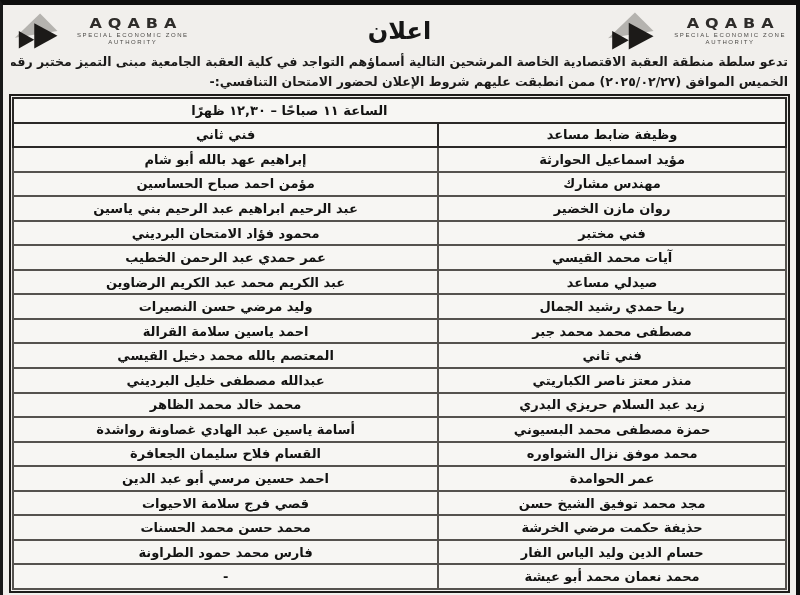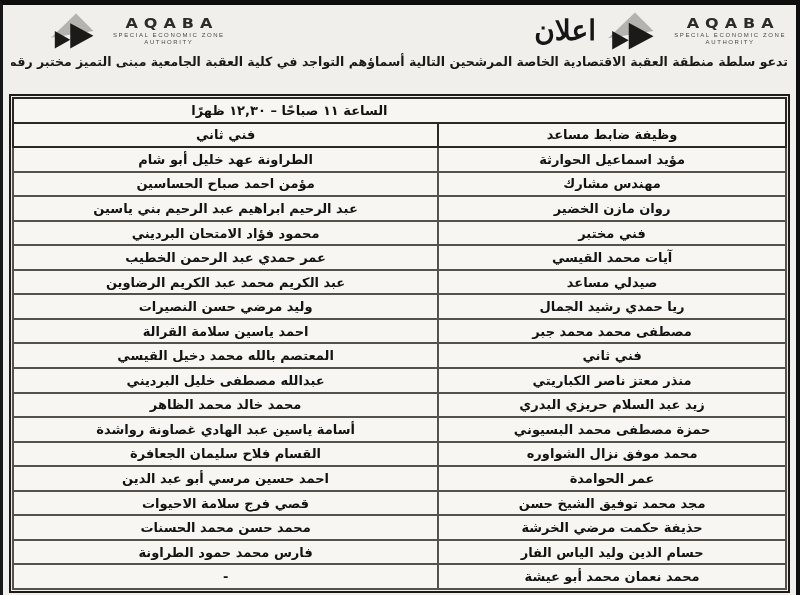--- a/index.html
+++ b/index.html
@@ -8,27 +8,27 @@
   }
   *{margin:0;padding:0;box-sizing:border-box;}
   html,body{background:#d8d6d3;}
   body{font-family:"DejaVu Sans",sans-serif;}
   .page{
     position:relative;width:800px;height:595px;overflow:hidden;background:var(--paper);
     border-top:5px solid #0e0e0e;border-left:3px solid #181818;border-right:4px solid #0e0e0e;
     color:var(--ink);
   }
   
-  .header{position:absolute;top:0;left:0;right:0;height:47px;display:flex;align-items:center;padding:4px 10px 0;margin-left:36px;}
+  .header{position:absolute;top:0;left:0;right:0;height:47px;display:flex;align-items:center;padding:4px 10px 0;}
   .logo{display:flex;align-items:center;gap:6px;width:190px;flex:0 0 auto;}
   .logo svg{flex:0 0 auto;}
   .logo-text{display:flex;flex-direction:column;align-items:center;}
   .logo-name{font-size:16px;font-weight:bold;letter-spacing:6px;color:#2e2c2a;transform:scaleY(.88);line-height:16px;padding-left:6px;}
   .logo-sub{font-size:6px;letter-spacing:1.6px;color:#4c4a47;line-height:7px;white-space:nowrap;font-family:"Liberation Sans",sans-serif;}
-  .title{flex:1;text-align:right;font-size:28px;font-weight:bold;line-height:34px;direction:rtl;font-family:Liberation Serif, serif;}
+  .title{flex:1;text-align:center;font-size:24px;font-weight:bold;line-height:34px;direction:rtl;}
   
   .intro{position:absolute;top:47px;right:8px;left:8px;direction:rtl;font-weight:bold;font-size:12.5px;line-height:20px;color:#1a1918;}
   .intro-line{white-space:nowrap;text-align:right;overflow:hidden;}
   
   .table-wrap{position:absolute;top:89px;left:6px;right:6px;bottom:2px;border:2px solid #1d1b19;padding:1px;background:var(--paper);}
   table{width:100%;height:100%;border-collapse:collapse;direction:rtl;table-layout:fixed;}
   td{
     border:2px solid var(--border-mid);background:var(--cell-bg);
     font-size:13px;font-weight:bold;text-align:center;vertical-align:middle;
     padding:0 4px;color:#131312;overflow:hidden;white-space:nowrap;
@@ -69,39 +69,40 @@
         <div class="logo-name">AQABA</div>
         <div class="logo-sub">SPECIAL ECONOMIC ZONE</div>
         <div class="logo-sub">AUTHORITY</div>
       </div>
     </div>
 
   </div>
 
   <div class="intro">
     <div class="intro-line">تدعو سلطة منطقة العقبة الاقتصادية الخاصة المرشحين التالية أسماؤهم التواجد في كلية العقبة الجامعية مبنى التميز مختبر رقم ٢+٣+٤ يوم</div>
+    <div class="intro-line">الخميس الموافق (٢٠٢٥/٠٢/٢٧) ممن انطبقت عليهم شروط الإعلان لحضور الامتحان التنافسي:-</div>
   </div>
 
   <div class="table-wrap">
     <table>
       <colgroup>
           <col style="width:45%">
           <col style="width:55%">
         </colgroup>
       <tbody id="rows-body">
         <tr class="time-row">
           <td colspan="2">الساعة ١١ صباحًا – ١٢,٣٠ ظهرًا</td>
         </tr>
         <tr class="head-row">
           <td>وظيفة ضابط مساعد</td>
           <td>فني ثاني</td>
         </tr>
       <tr class="data-row">
     <td class="cell-r">مؤيد اسماعيل الحوارثة</td>
-    <td class="cell-l">الطراونة عهد خليل أبو شام</td>
+    <td class="cell-l">إبراهيم عهد بالله أبو شام</td>
   </tr>
           <tr class="data-row">
     <td class="cell-r">مهندس مشارك</td>
     <td class="cell-l">مؤمن احمد صباح الحساسين</td>
   </tr>
           <tr class="data-row">
     <td class="cell-r">روان مازن الخضير</td>
     <td class="cell-l">عبد الرحيم ابراهيم عبد الرحيم بني ياسين</td>
   </tr>
           <tr class="data-row">

